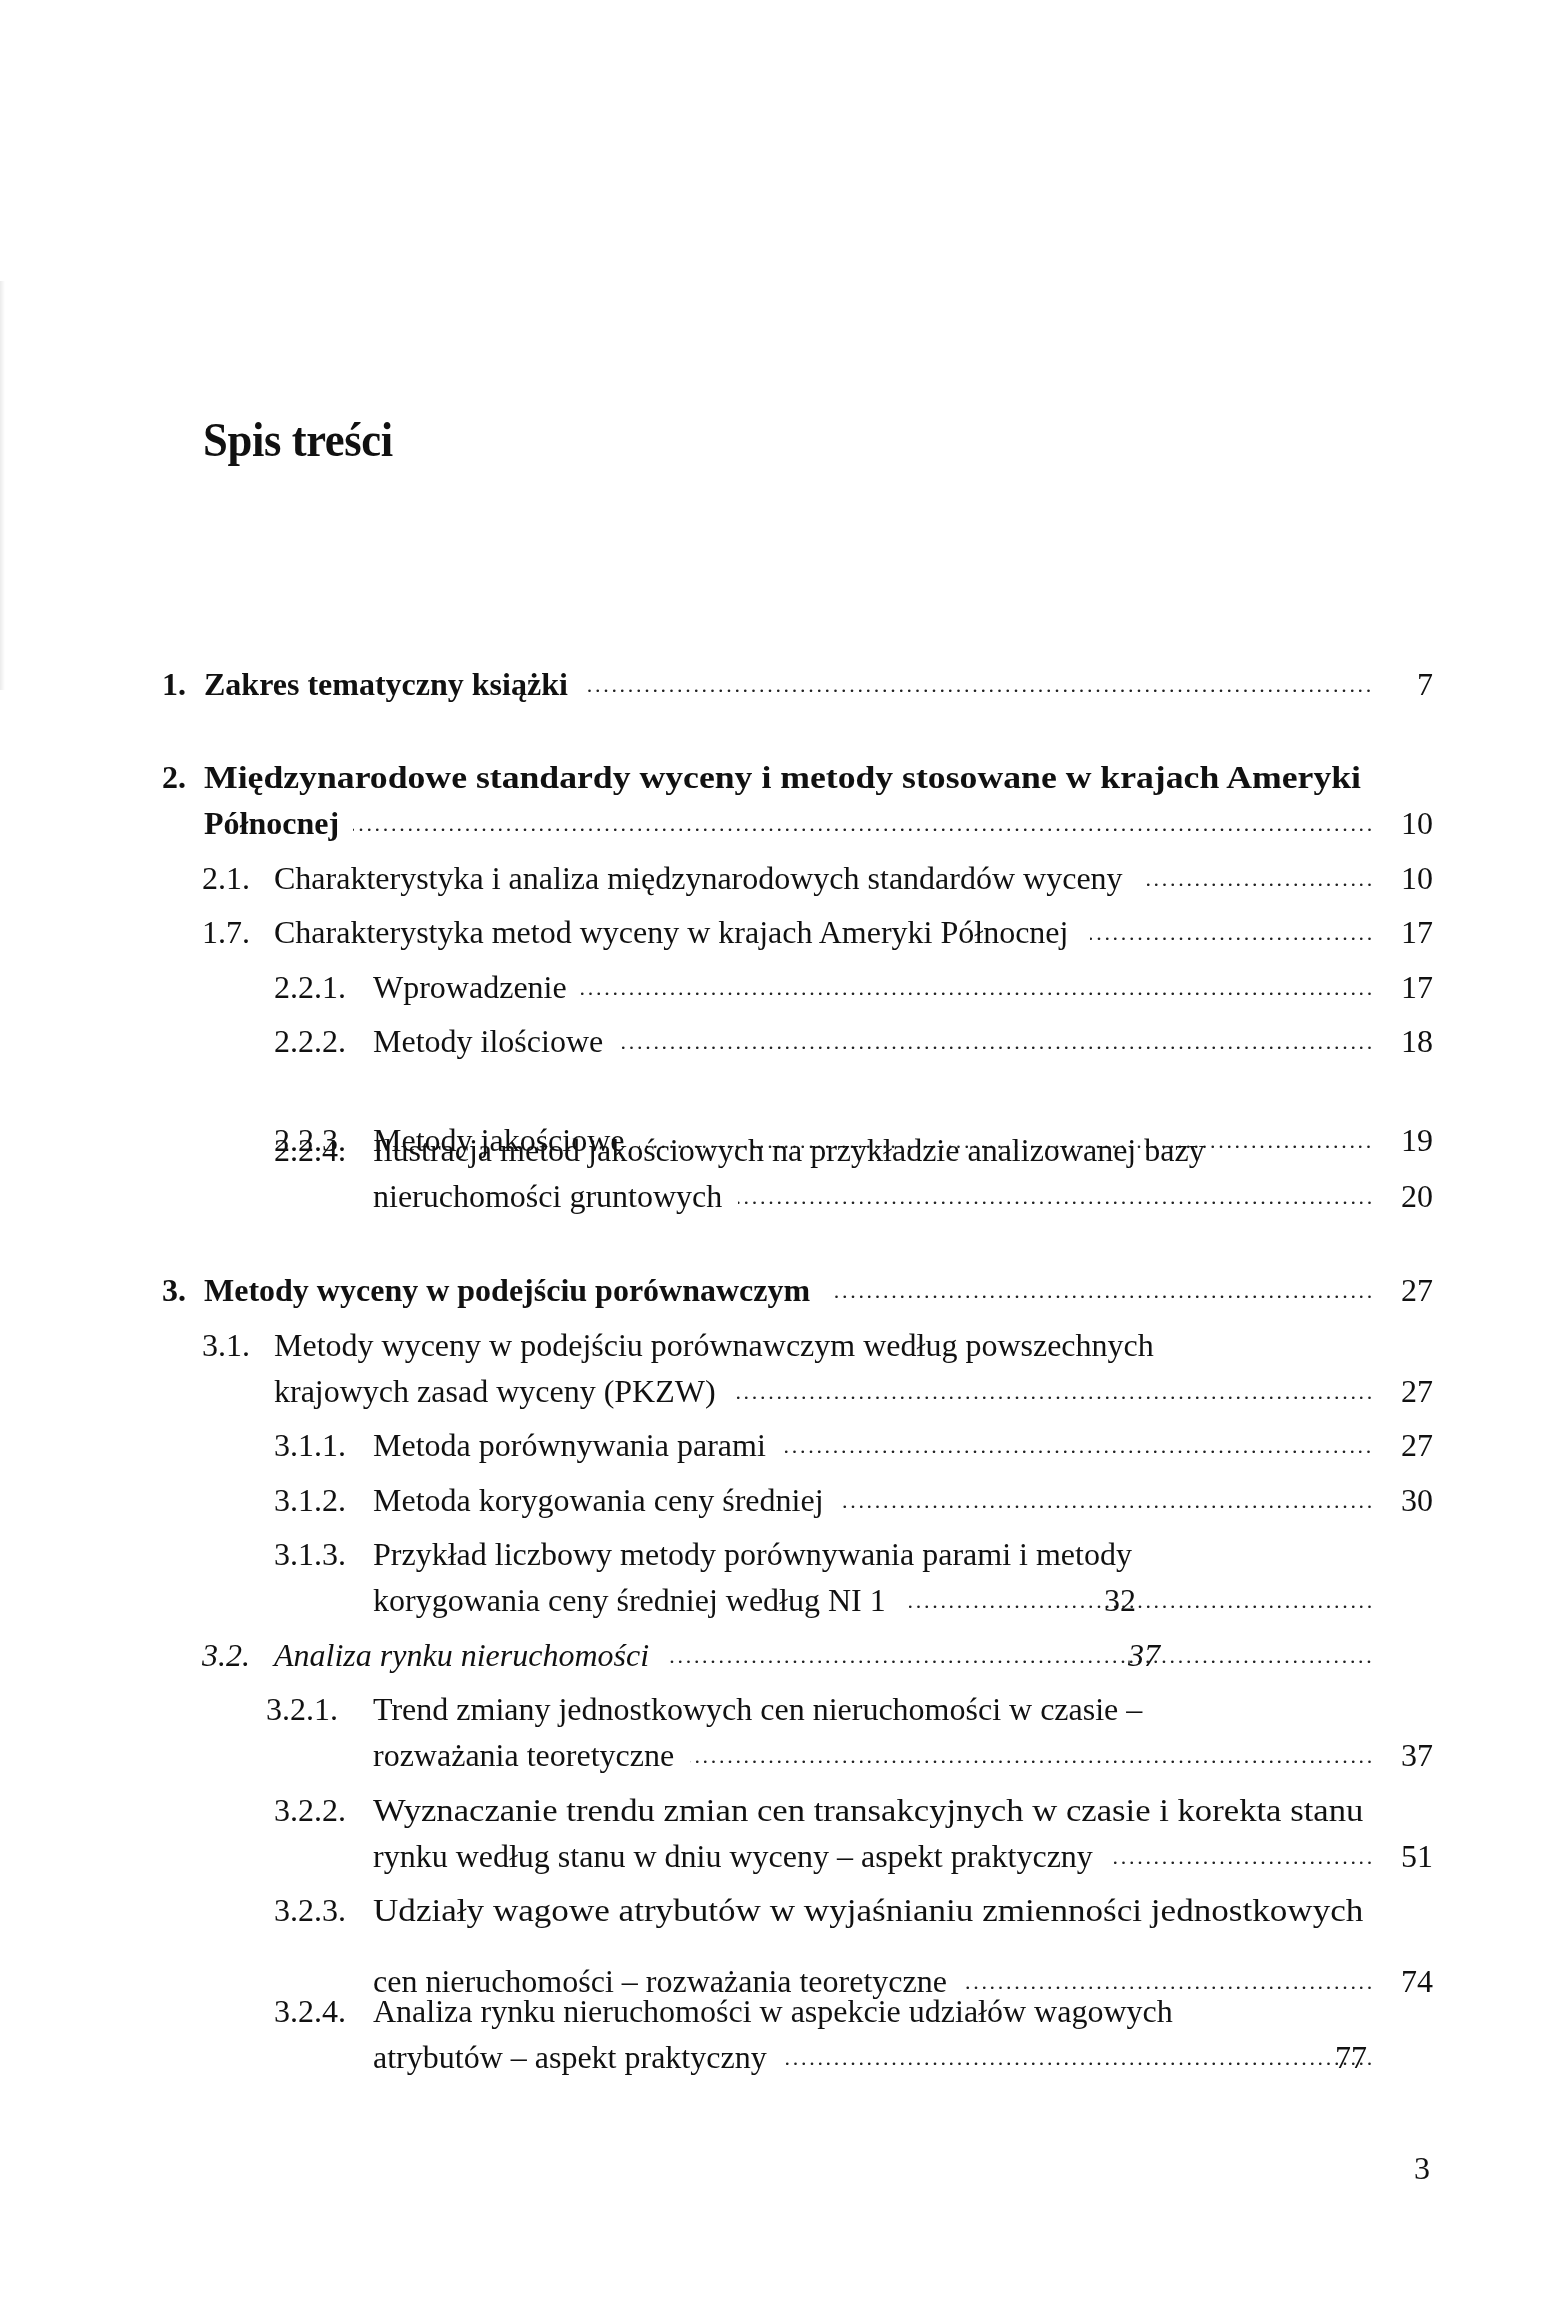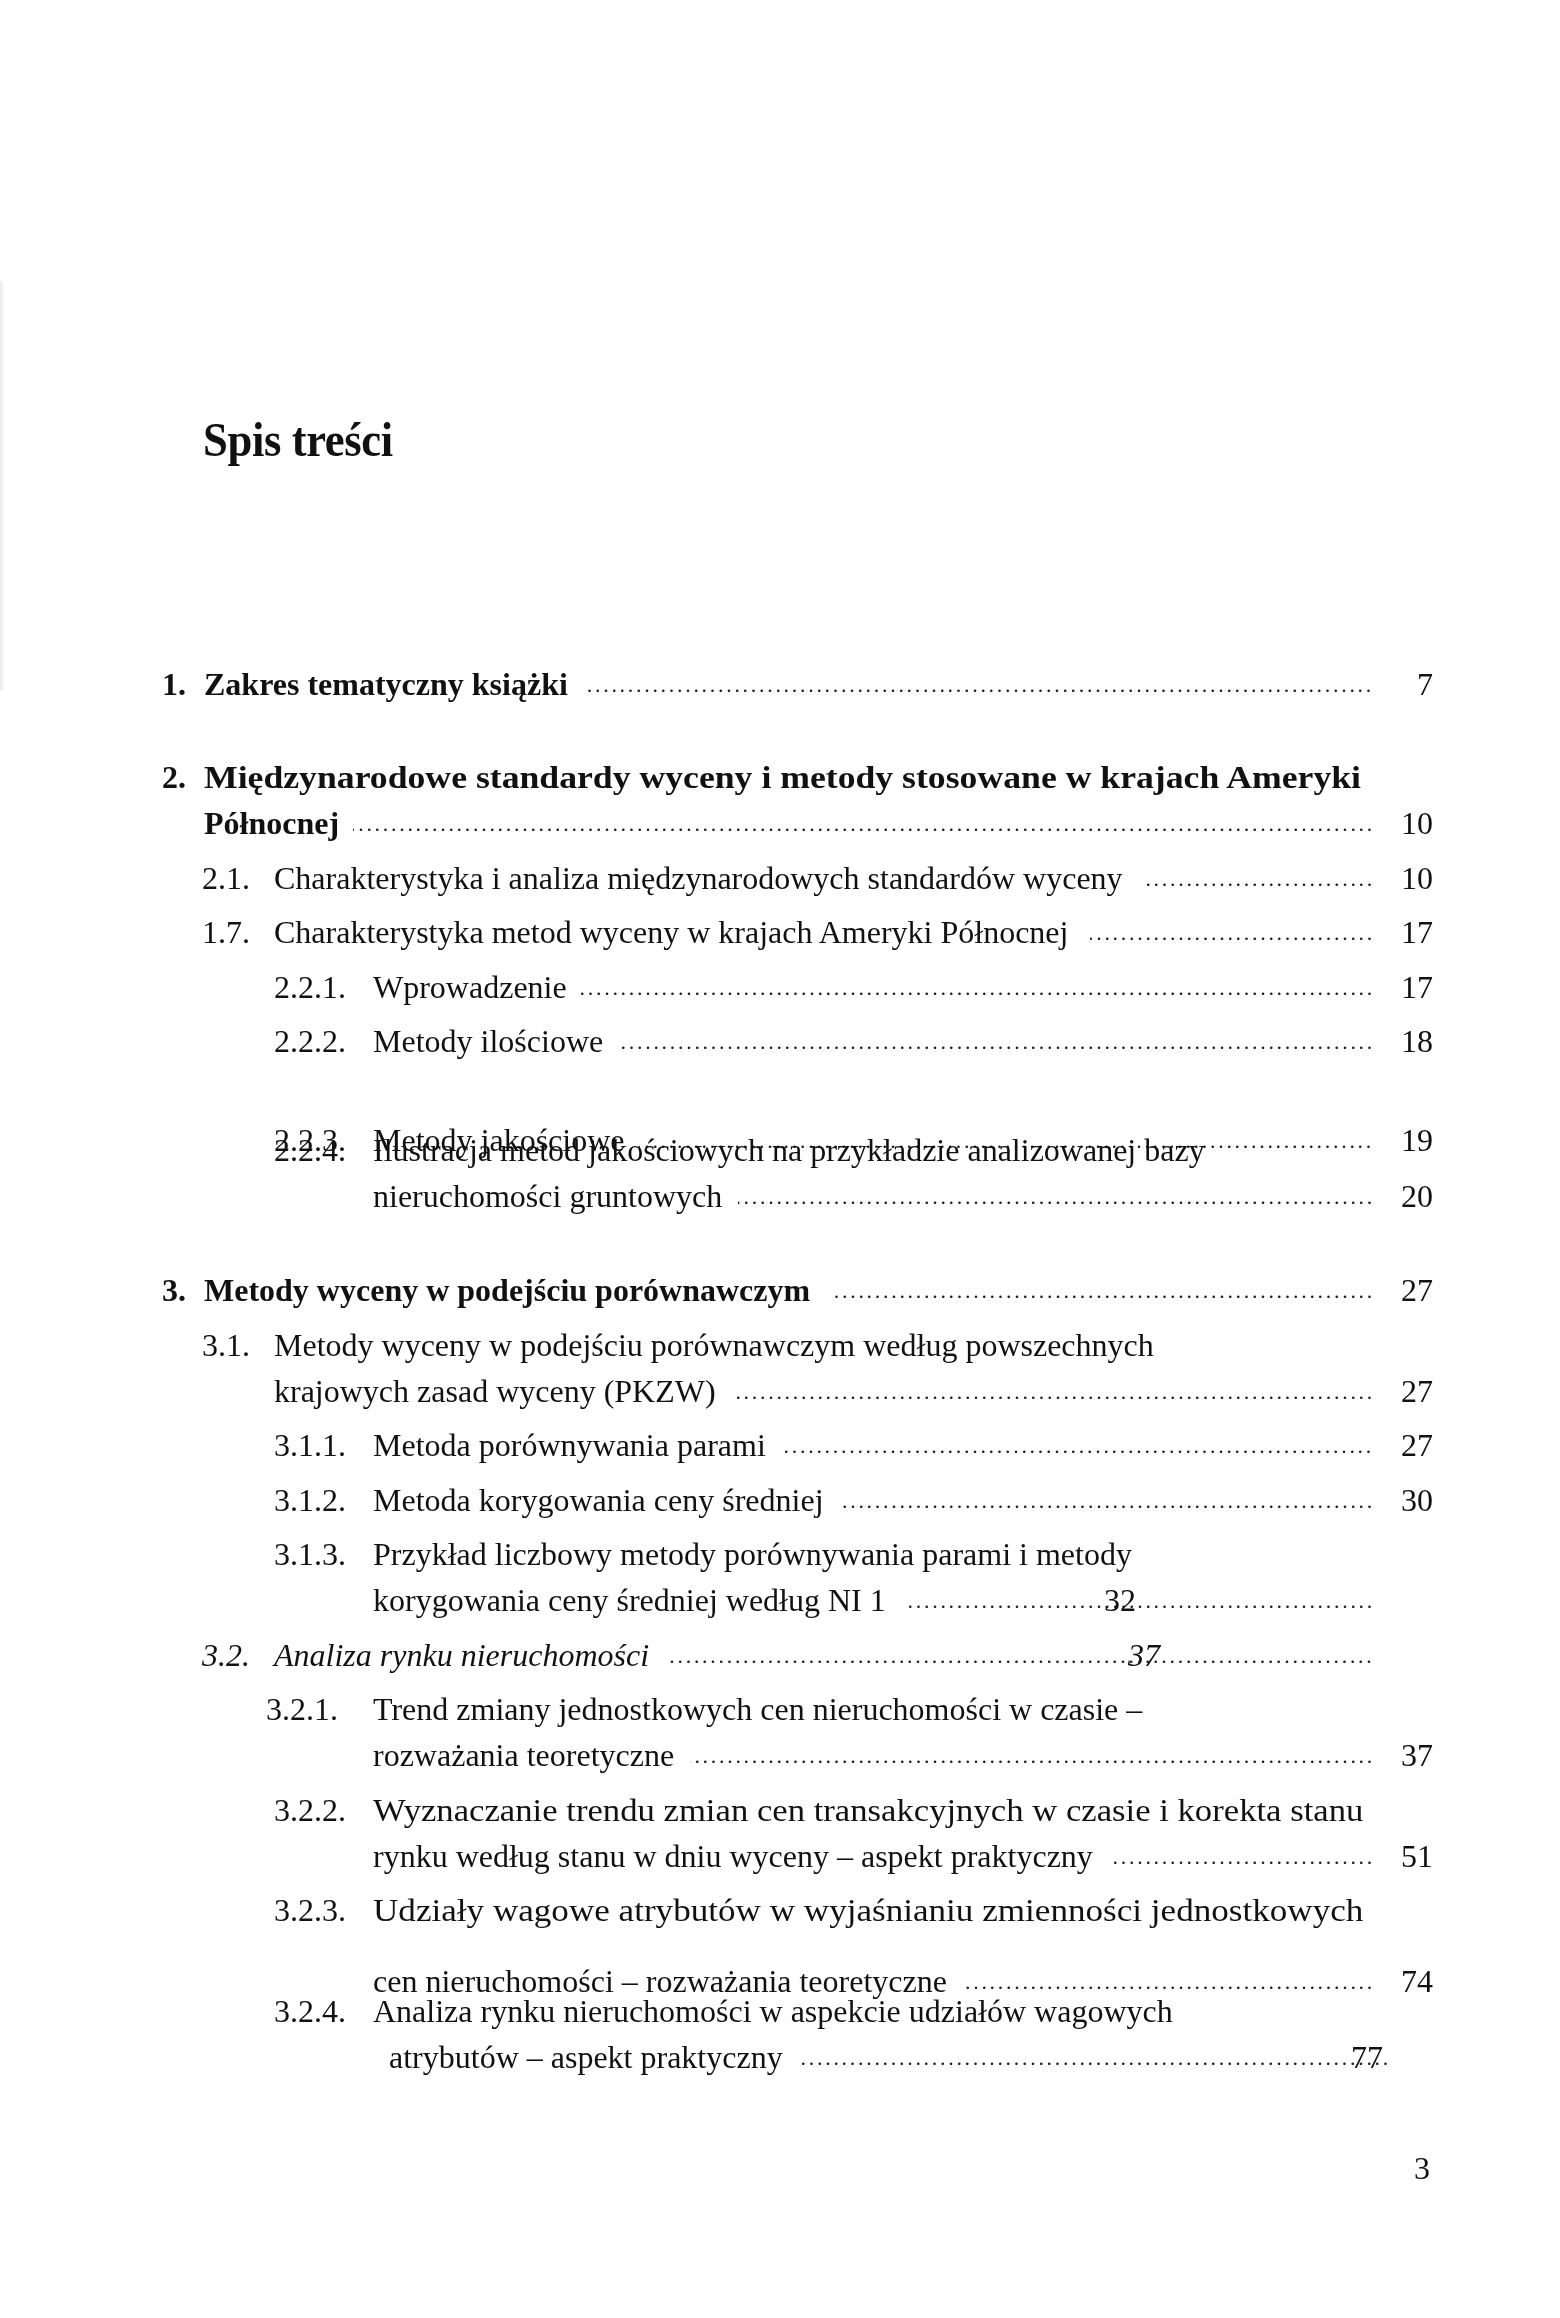--- a/index.html
+++ b/index.html
@@ -183,21 +183,21 @@
           <span class="text" style="left: 373px;">cen nieruchomości – rozważania teoretyczne</span>
           <span class="leader" style="left: 966px; width: 409px; direction: rtl;">........................................................................................................................................................................................................</span>
           <span class="pg">74</span>
         </div>
       </div>
       <div class="entry">
         <div class="line" style="top: 1991px; left: 0px; width: 1561px; text-align: right;">
           <span class="num" style="left: 274px;">3.2.4.</span>
           <span class="text" style="left: 373px;">Analiza rynku nieruchomości w aspekcie udziałów wagowych</span>
         </div>
-        <div class="line" style="top: 2037px; left: 16px; width: 1495px;">
+        <div class="line" style="top: 2037px; left: 0px; width: 1495px;">
           <span class="text" style="left: 373px;">atrybutów – aspekt praktyczny</span>
           <span class="leader" style="left: 783px; width: 592px; direction: rtl;">........................................................................................................................................................................................................</span>
           <span class="pg">77</span>
         </div>
       </div>
     </div>
   <div class="page-number">3</div>
 </div>
 
 

